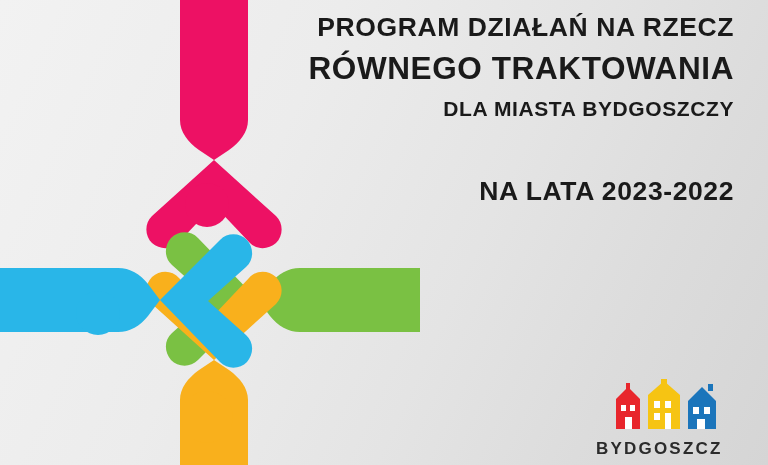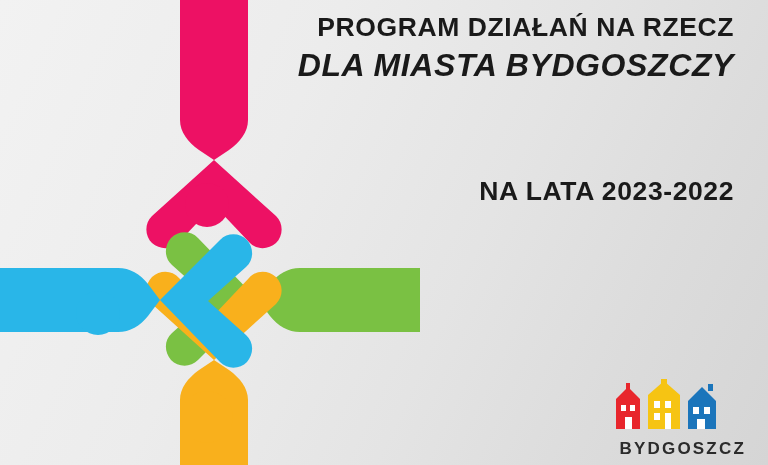--- a/index.html
+++ b/index.html
@@ -36,21 +36,21 @@
     color: #1a1a1a;
   }
   .tline {
     display: block;
     font-weight: bold;
     letter-spacing: 0.6px;
     white-space: nowrap;
   }
   .t1 { font-size: 26.5px; line-height: 38px; }
   .t2 { font-size: 31.5px; line-height: 44px; }
-  .t3 { font-size: 32px; line-height: 38px; font-style: italic; }
+  .t3 { font-size: 21px; line-height: 38px; }
   #yearsline {
     position: absolute;
     right: 34px;
     top: 176px;
     text-align: right;
     color: #1a1a1a;
     font-weight: bold;
     font-size: 26.5px;
     letter-spacing: 0.6px;
     white-space: nowrap;
@@ -68,21 +68,21 @@
     left: 14px;
     top: 0;
     width: 122px;
     height: 54px;
   }
   #logo .wordmark {
     position: absolute;
     left: 0;
     bottom: 2px;
     width: 150px;
-    text-align: right;
+    text-align: left;
     font-size: 17px;
     font-weight: bold;
     letter-spacing: 2.2px;
     color: #2b2b2b;
   }
 </style>
 </head>
 <body>
 
 <div id="poster">
@@ -116,20 +116,21 @@
       <path d="M0 268 H118 C130 268 140 274 148 284 L160 300 L148 316
                C140 326 130 332 118 332 H0 Z
                M160 300 L220 240 C228 232 240 233 247 240 C254 248 254 260 246 267 L208 301 L246 335
                C254 342 254 354 247 362 C240 369 228 370 220 362 Z" fill="#29B6E8"></path>
       <circle cx="98" cy="313" r="22" fill="#29B6E8"></circle>
     </g>
   </svg>
 
   <div id="titleblock">
     <span class="tline t1">PROGRAM DZIAŁAŃ NA RZECZ</span>
+    <span class="tline t2">RÓWNEGO TRAKTOWANIA</span>
     <span class="tline t3">DLA MIASTA BYDGOSZCZY</span>
   </div>
 
   <div id="yearsline">NA LATA 2023-2022</div>
 
   <div id="logo">
     <svg class="houses" viewBox="0 0 122 54">
 
       <g>
         <path d="M6 20 L18 8 L30 20 L30 50 L6 50 Z" fill="#E8262C"></path>

